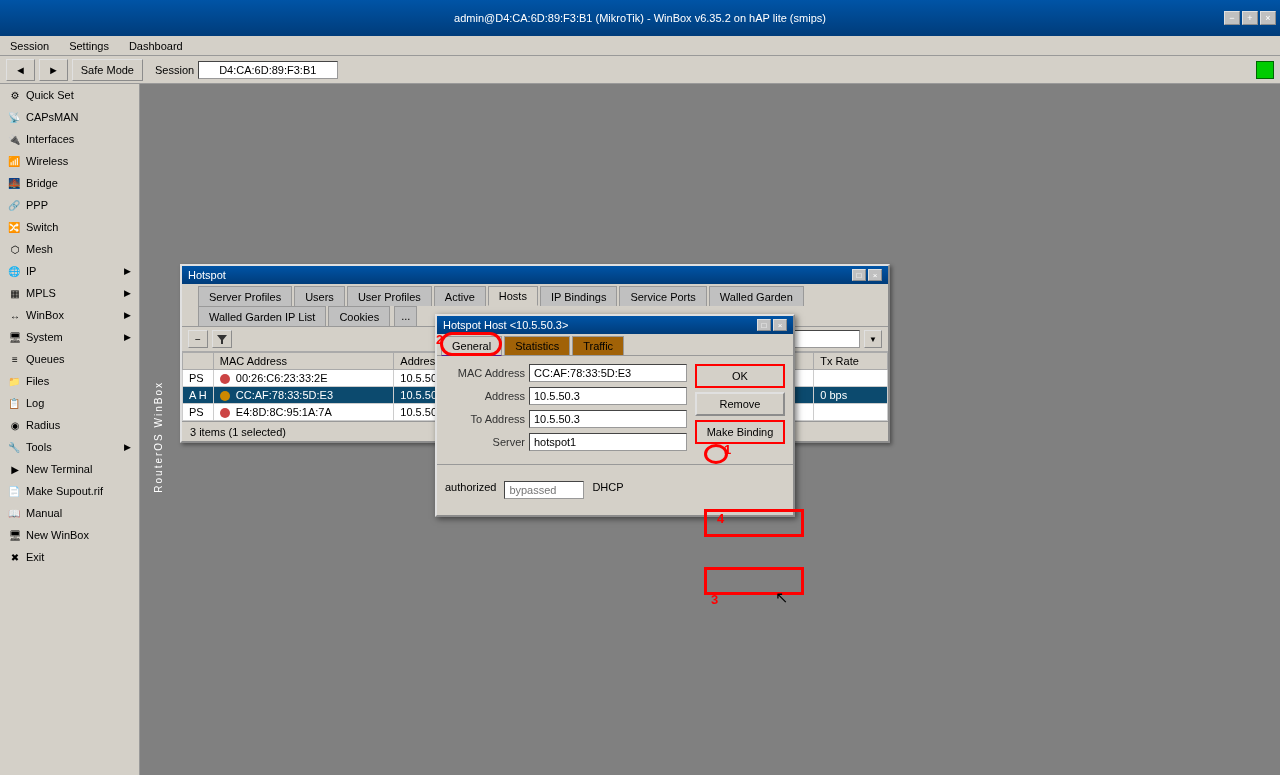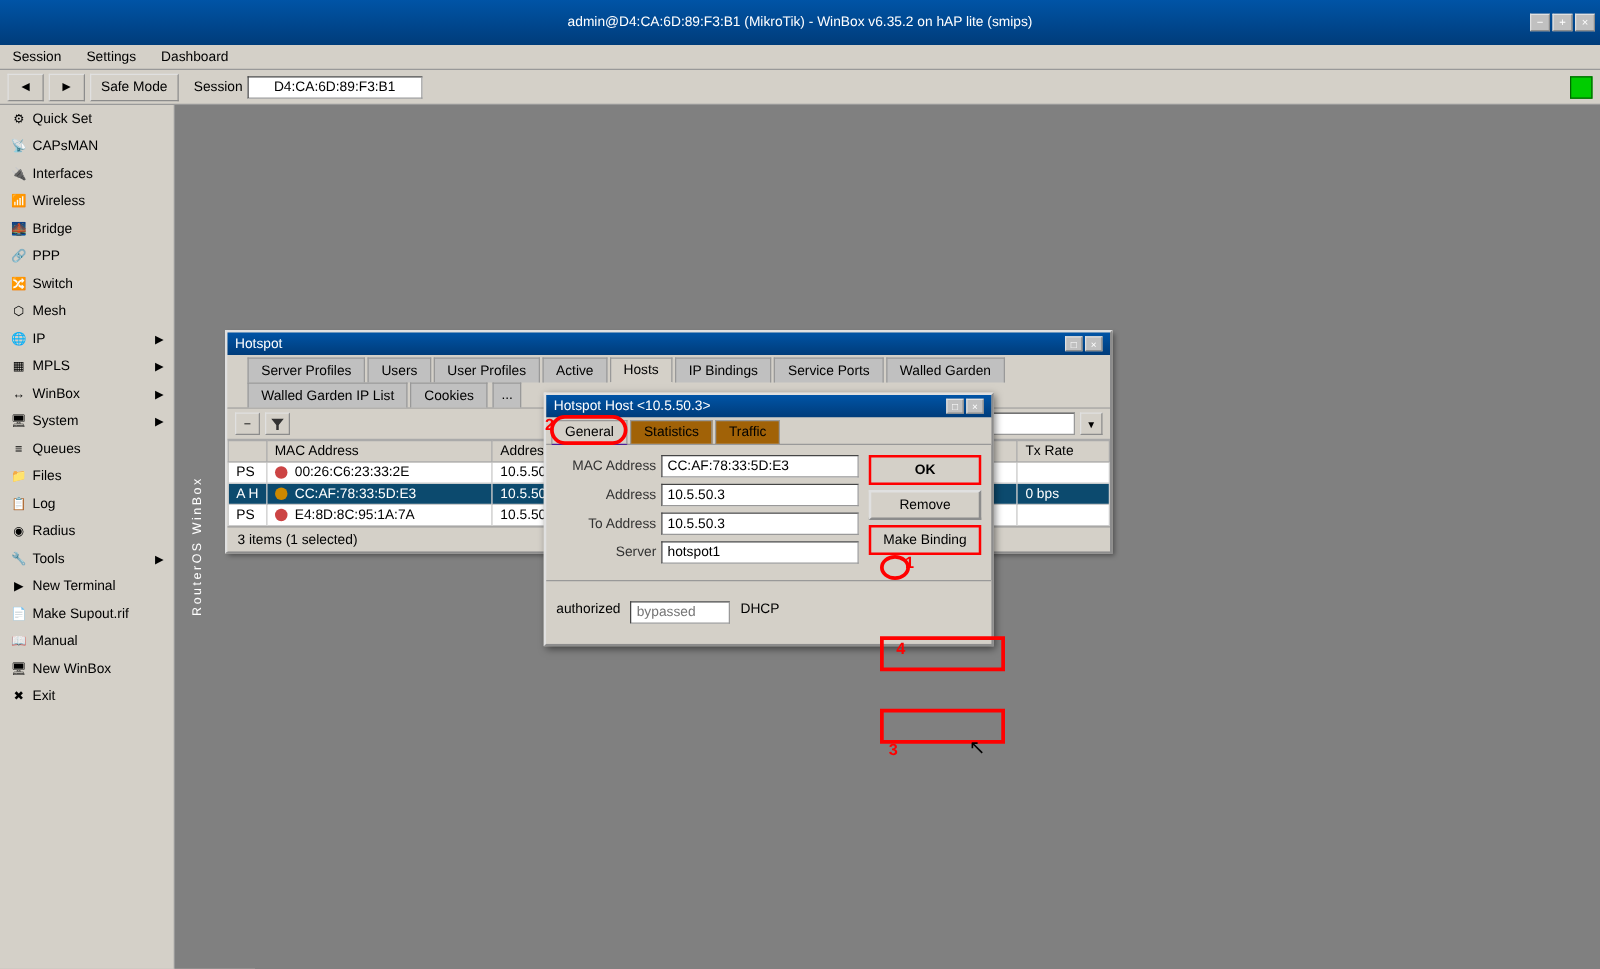--- a/index.html
+++ b/index.html
@@ -332,21 +332,20 @@
     .detail-btn {
       background: #d4d0c8;
       border: 2px outset #e0e0e0;
       padding: 4px 8px;
       font-size: 11px;
       cursor: pointer;
       text-align: center;
     }
     .detail-btn.ok-btn {
       border: 2px solid red;
-      font-weight: bold;
     }
     .detail-btn.binding-btn {
       border: 2px solid red;
     }
 
     .detail-status-bar {
       background: #d4d0c8;
       border-top: 1px solid #999;
       padding: 16px 8px;
       font-size: 11px;

